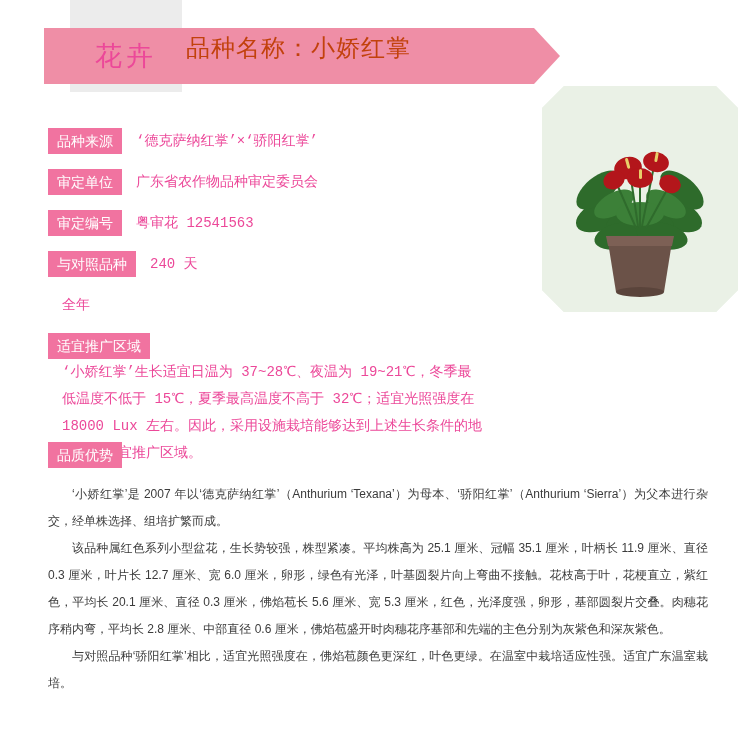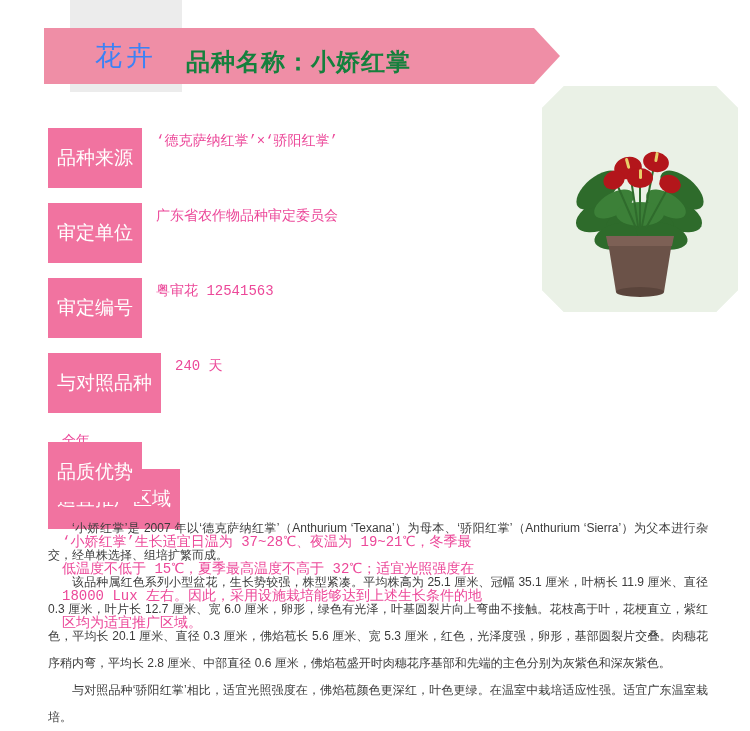--- a/index.html
+++ b/index.html
@@ -47,33 +47,33 @@
     border-bottom: 28px solid transparent;
     border-left: 26px solid #ef8ea6;
   }
   .header-cat {
     position: absolute;
     left: 72px;
     top: 38px;
     width: 108px;
     text-align: center;
     font-size: 27px;
-    color: #3b82f6;
+    color: #ec4899;
     letter-spacing: 4px;
     line-height: 36px;
   }
   .header-title {
     position: absolute;
     left: 186px;
-    top: 46px;
+    top: 32px;
     font-size: 24px;
-    color: #15803d;
+    color: #c2410c;
     letter-spacing: 1px;
     line-height: 32px;
-    font-weight: bold;
+    font-weight: normal;
   }
 
   
   .photo {
     position: absolute;
     right: 12px;
     top: 86px;
     width: 196px;
     height: 226px;
     background: linear-gradient(#edf3ea, #e4ece0);
@@ -90,23 +90,23 @@
     width: 480px;
   }
   .row {
     display: flex;
     align-items: flex-start;
     margin-bottom: 15px;
   }
   .tag {
     background: #f173a0;
     color: #ffffff;
-    font-size: 19px;
+    font-size: 14px;
     line-height: 16px;
-    padding: 22px 9px;
+    padding: 5px 9px;
     white-space: nowrap;
     flex: 0 0 auto;
   }
   .val {
     font-size: 14px;
     line-height: 26px;
     color: #ec4899;
     margin-left: 14px;
     padding-top: 0px;
     font-family: Liberation Mono, monospace;

